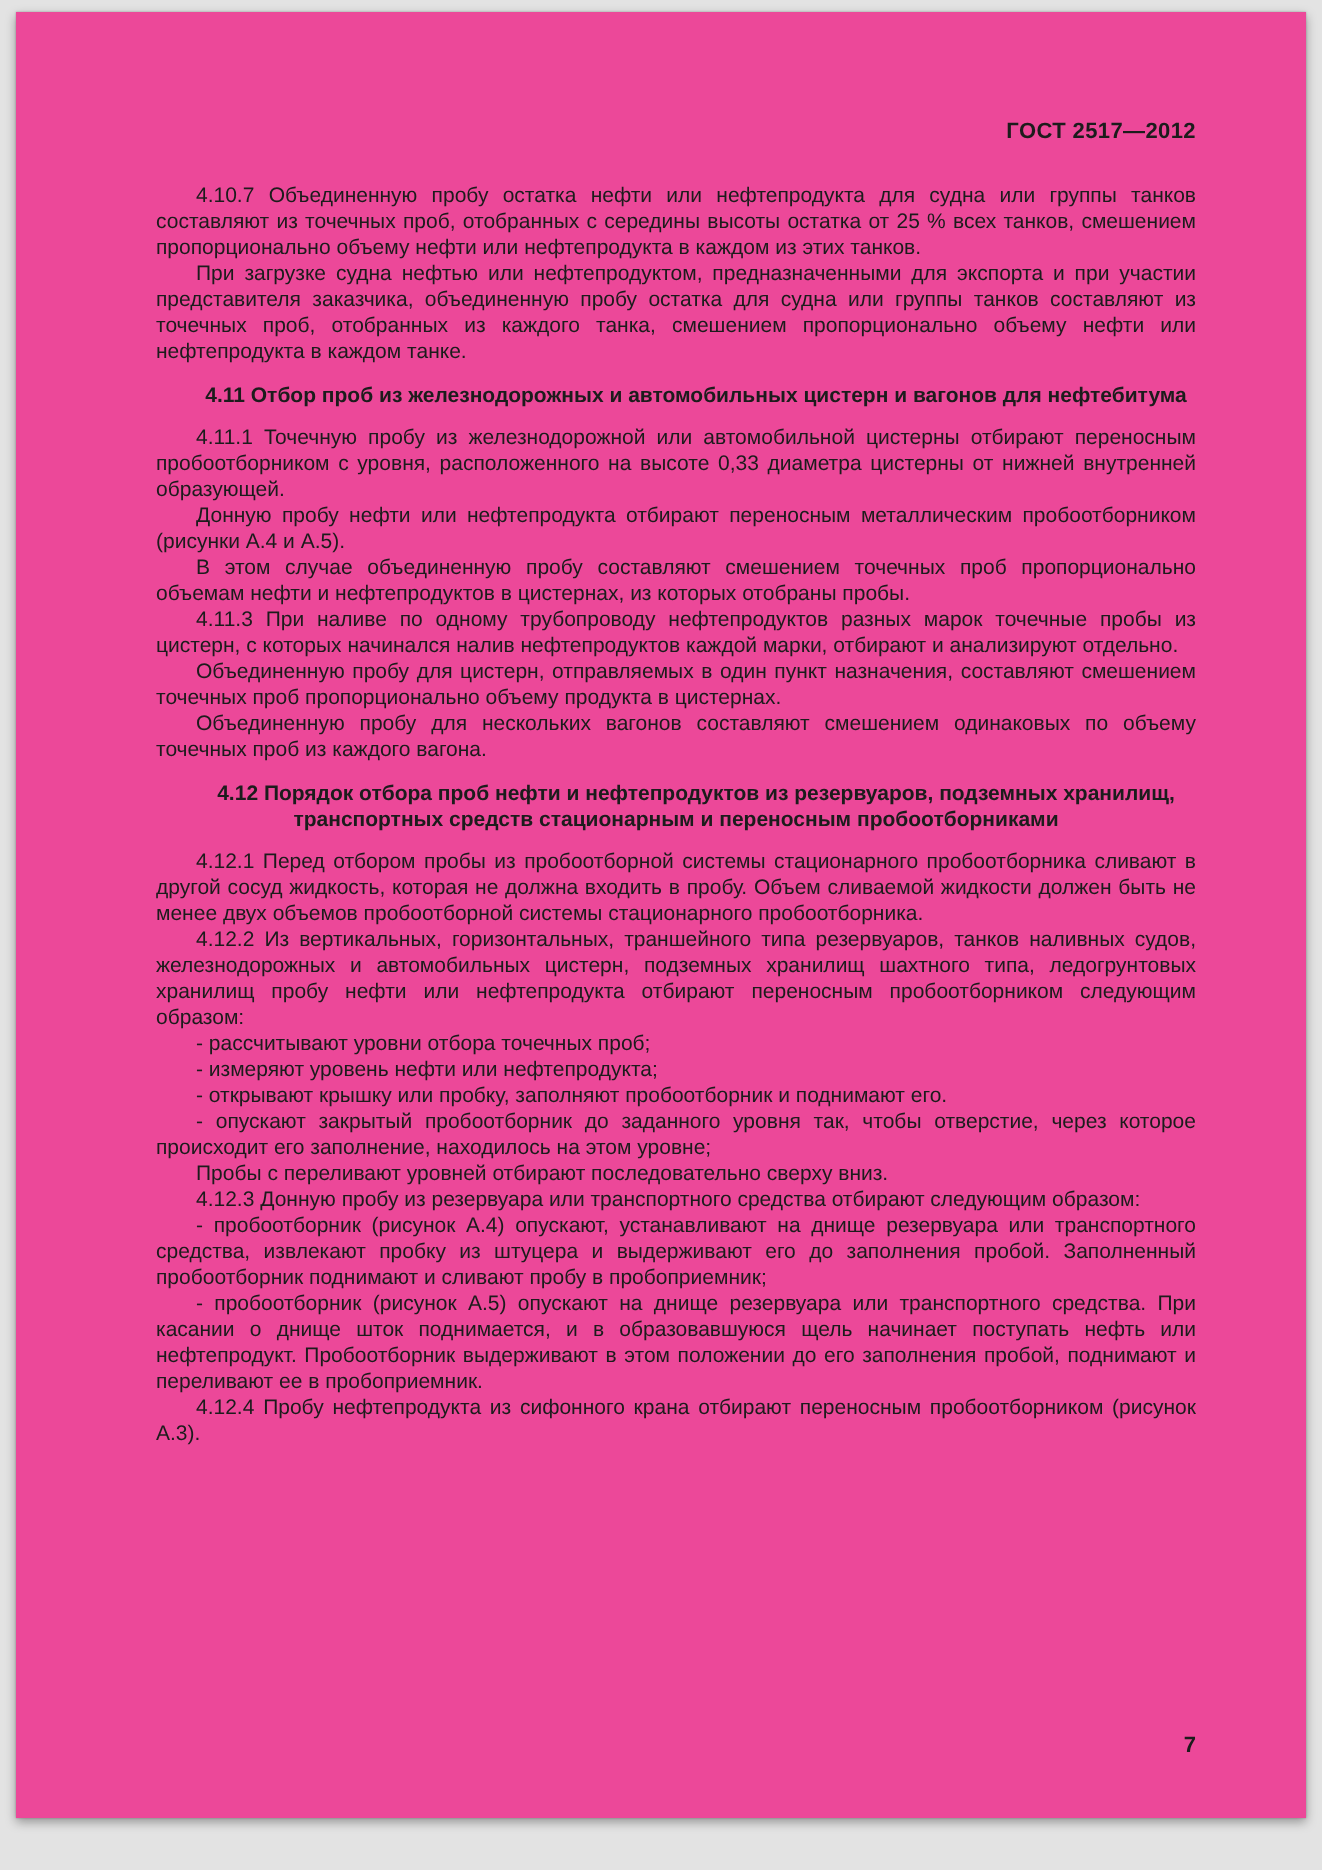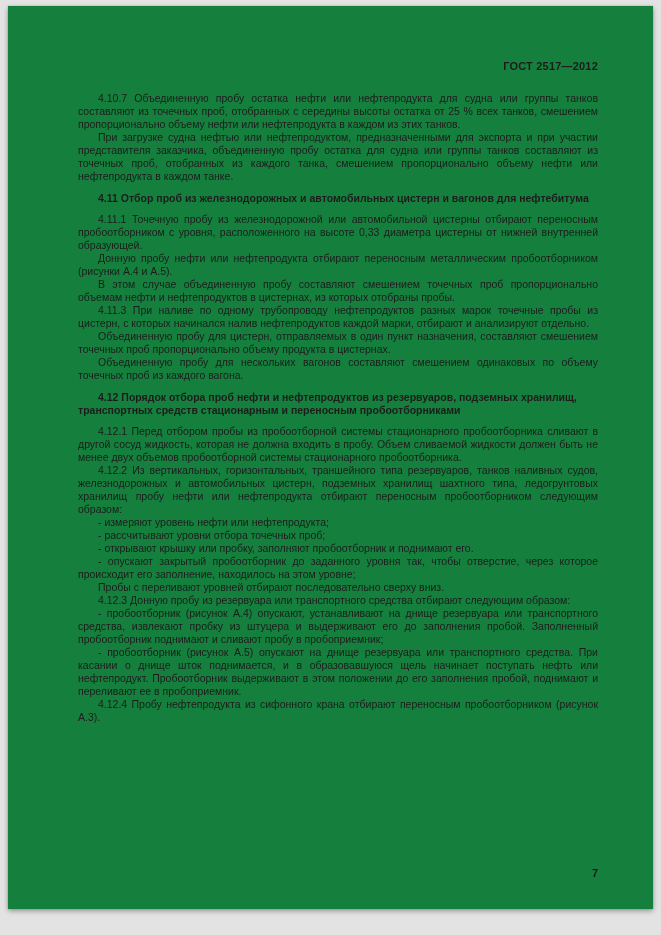--- a/index.html
+++ b/index.html
@@ -16,21 +16,21 @@
     height: 935px;
     background: #e3e3e3;
     overflow: hidden;
   }
   .page {
     position: absolute;
     left: 8px;
     top: 6px;
     width: 645px;
     height: 903px;
-    background: #15803d;
+    background: #ec4899;
     box-shadow: 0 2px 5px rgba(0,0,0,0.35), 0 0 1px rgba(0,0,0,0.25);
     box-sizing: border-box;
     padding: 50px 55px 0 70px;
   }
   .doc-header {
     text-align: right;
     margin-bottom: 18px;
   }
   .doc-number {
     font-weight: bold;
@@ -44,21 +44,21 @@
     line-height: 13px;
     margin-top: 16px;
   }
   .para {
     margin: 0;
     text-indent: 20px;
     text-align: justify;
   }
   .para.heading {
     font-weight: bold;
-    text-align: left;
+    text-align: center;
     margin-top: 9px;
     margin-bottom: 8px;
   }
   .doc-footer {
     position: absolute;
     right: 55px;
     bottom: 28px;
   }
   .page-number {
     font-size: 11px;
@@ -80,22 +80,22 @@
         <p class="para heading">4.11 Отбор проб из железнодорожных и автомобильных цистерн и вагонов для нефтебитума</p>
         <p class="para body">4.11.1 Точечную пробу из железнодорожной или автомобильной цистерны отбирают переносным пробоотборником с уровня, расположенного на высоте 0,33 диаметра цистерны от нижней внутренней образующей.</p>
         <p class="para body">Донную пробу нефти или нефтепродукта отбирают переносным металлическим пробоотборником (рисунки А.4 и А.5).</p>
         <p class="para body">В этом случае объединенную пробу составляют смешением точечных проб пропорционально объемам нефти и нефтепродуктов в цистернах, из которых отобраны пробы.</p>
         <p class="para body">4.11.3 При наливе по одному трубопроводу нефтепродуктов разных марок точечные пробы из цистерн, с которых начинался налив нефтепродуктов каждой марки, отбирают и анализируют отдельно.</p>
         <p class="para body">Объединенную пробу для цистерн, отправляемых в один пункт назначения, составляют смешением точечных проб пропорционально объему продукта в цистернах.</p>
         <p class="para body">Объединенную пробу для нескольких вагонов составляют смешением одинаковых по объему точечных проб из каждого вагона.</p>
         <p class="para heading">4.12 Порядок отбора проб нефти и нефтепродуктов из резервуаров, подземных хранилищ, транспортных средств стационарным и переносным пробоотборниками</p>
         <p class="para body">4.12.1 Перед отбором пробы из пробоотборной системы стационарного пробоотборника сливают в другой сосуд жидкость, которая не должна входить в пробу. Объем сливаемой жидкости должен быть не менее двух объемов пробоотборной системы стационарного пробоотборника.</p>
         <p class="para body">4.12.2 Из вертикальных, горизонтальных, траншейного типа резервуаров, танков наливных судов, железнодорожных и автомобильных цистерн, подземных хранилищ шахтного типа, ледогрунтовых хранилищ пробу нефти или нефтепродукта отбирают переносным пробоотборником следующим образом:</p>
+        <p class="para list">- рассчитывают уровни отбора точечных проб;</p>
         <p class="para list">- измеряют уровень нефти или нефтепродукта;</p>
-        <p class="para list">- рассчитывают уровни отбора точечных проб;</p>
         <p class="para list">- открывают крышку или пробку, заполняют пробоотборник и поднимают его.</p>
         <p class="para list">- опускают закрытый пробоотборник до заданного уровня так, чтобы отверстие, через которое происходит его заполнение, находилось на этом уровне;</p>
         <p class="para body">Пробы с переливают уровней отбирают последовательно сверху вниз.</p>
         <p class="para body">4.12.3 Донную пробу из резервуара или транспортного средства отбирают следующим образом:</p>
         <p class="para list">- пробоотборник (рисунок А.4) опускают, устанавливают на днище резервуара или транспортного средства, извлекают пробку из штуцера и выдерживают его до заполнения пробой. Заполненный пробоотборник поднимают и сливают пробу в пробоприемник;</p>
         <p class="para list">- пробоотборник (рисунок А.5) опускают на днище резервуара или транспортного средства. При касании о днище шток поднимается, и в образовавшуюся щель начинает поступать нефть или нефтепродукт. Пробоотборник выдерживают в этом положении до его заполнения пробой, поднимают и переливают ее в пробоприемник.</p>
         <p class="para body">4.12.4 Пробу нефтепродукта из сифонного крана отбирают переносным пробоотборником (рисунок А.3).</p>
       </div>
     <div class="doc-footer">
       <span class="page-number">7</span>

